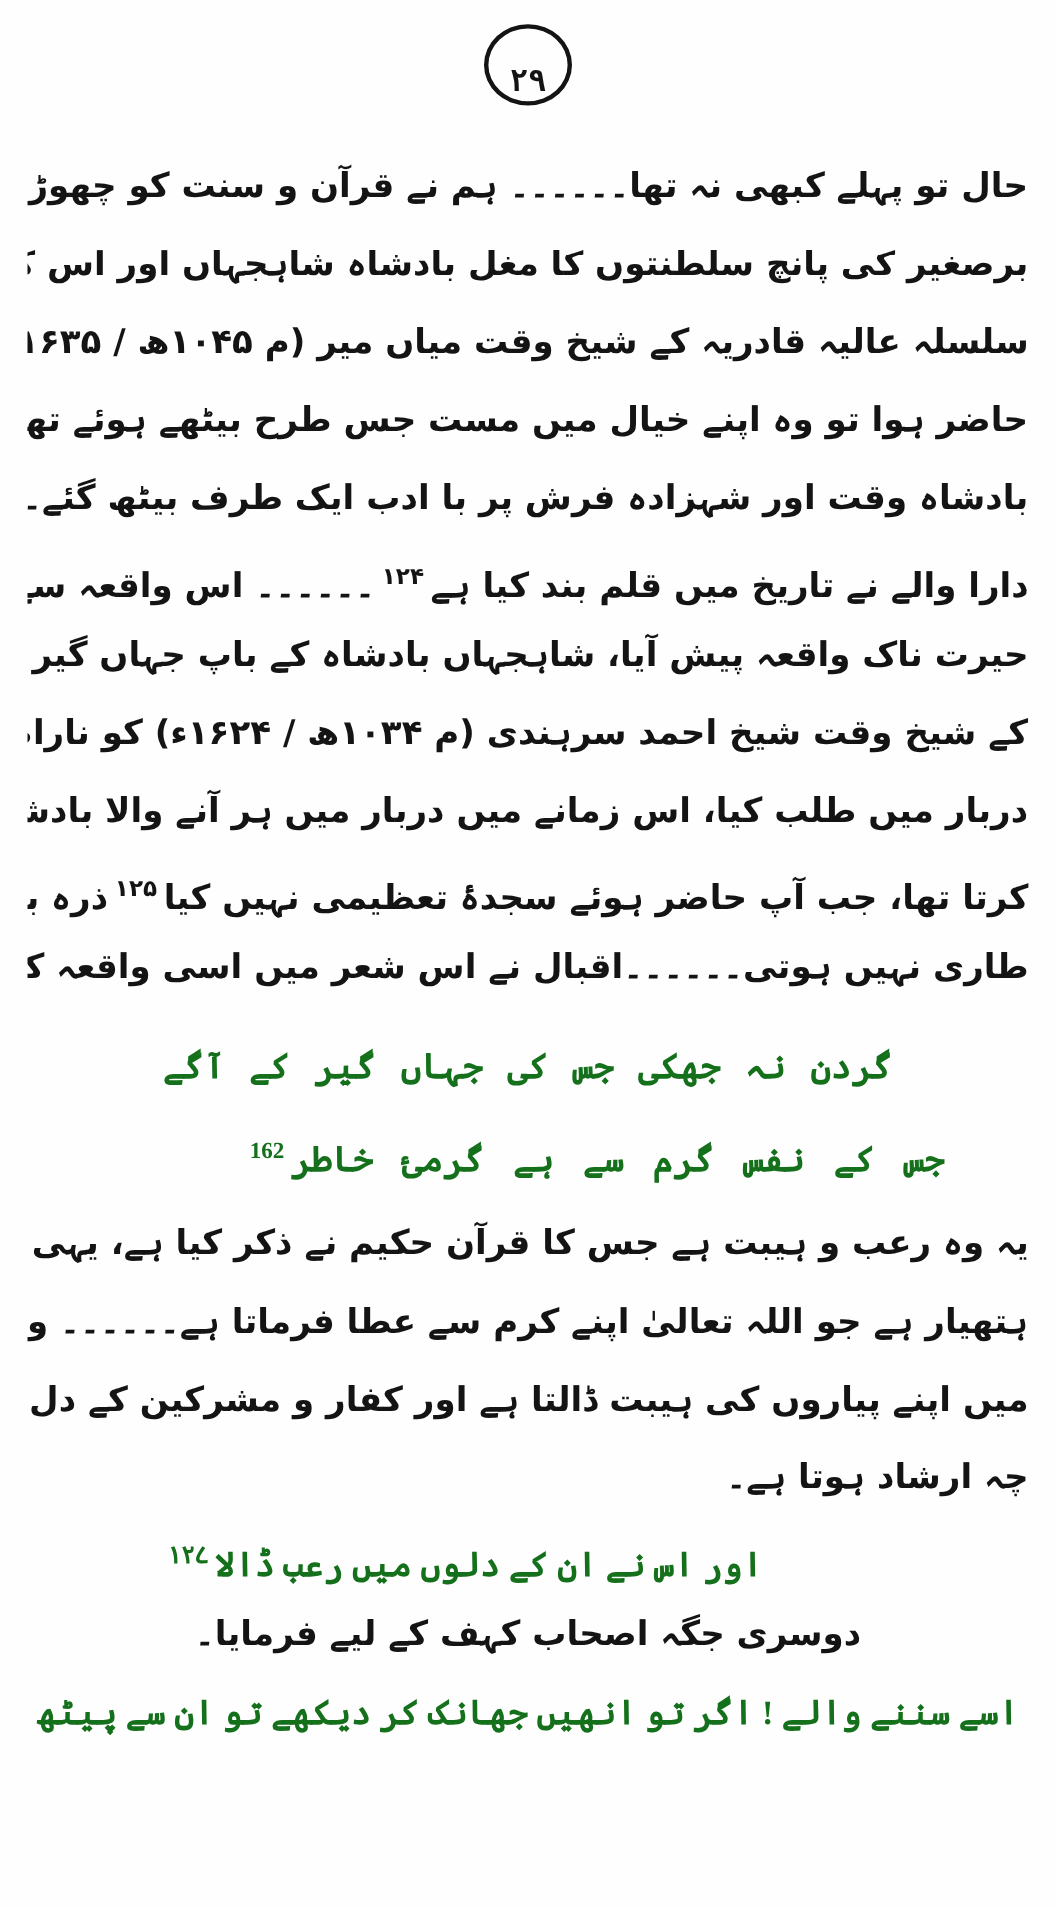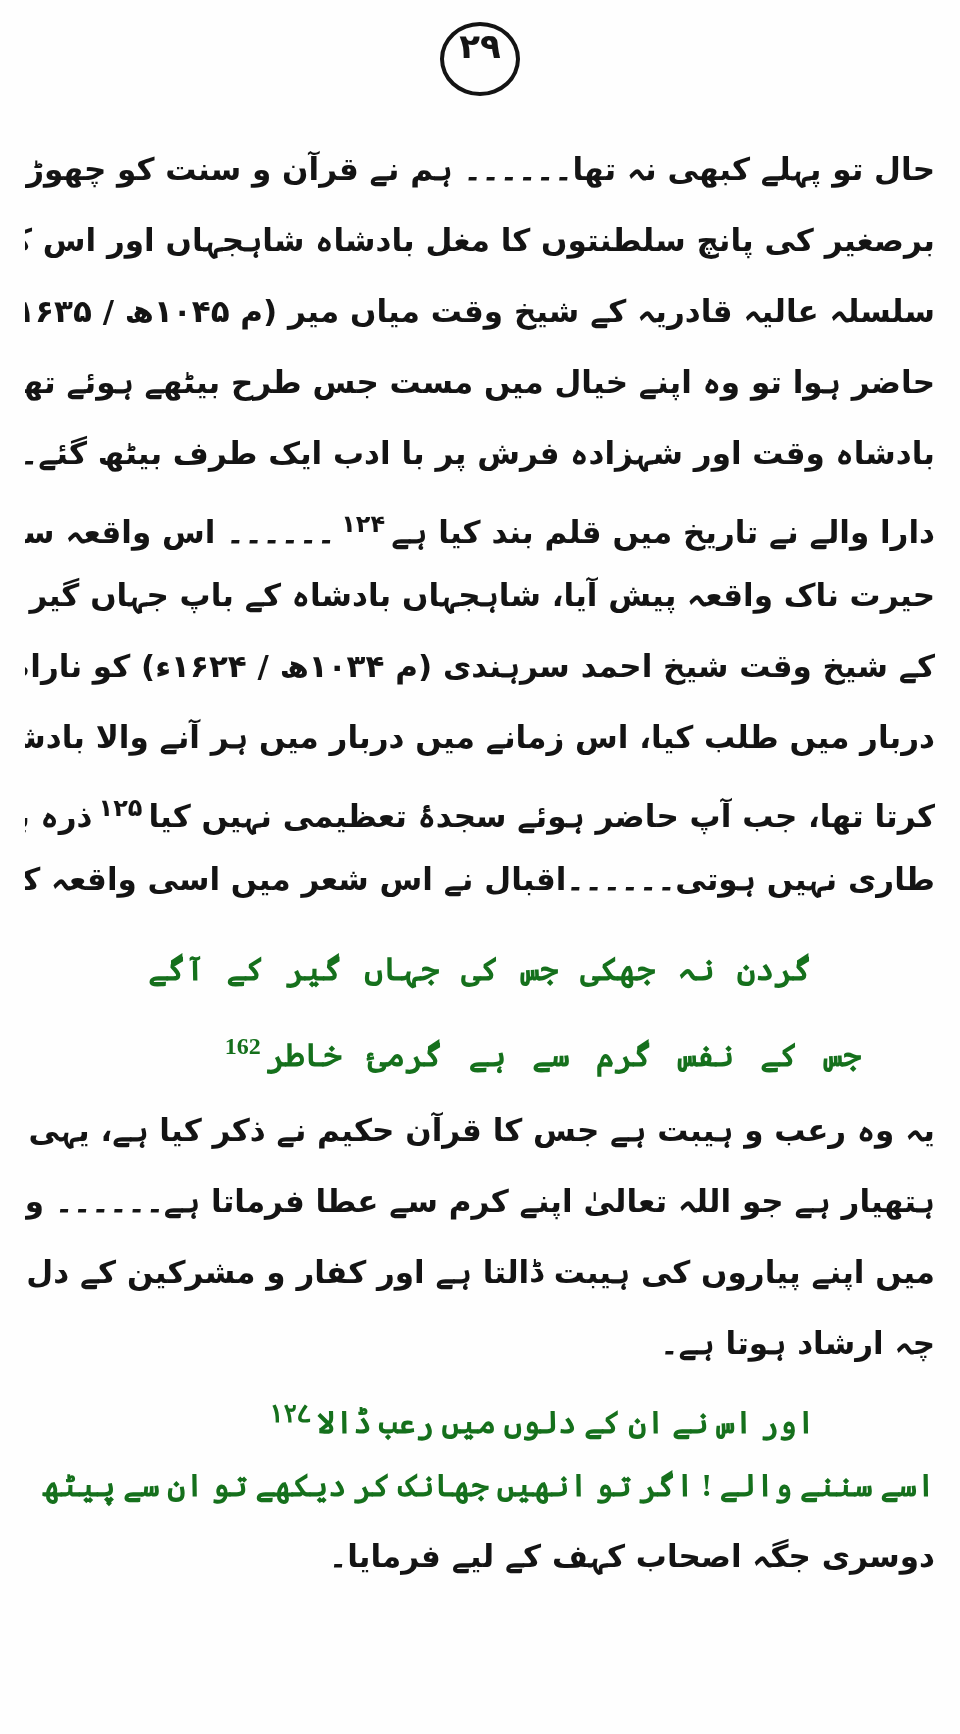--- a/index.html
+++ b/index.html
@@ -19,53 +19,53 @@
     width:100%;height:100%;
     box-sizing:border-box;
     padding:20px 25px 10px 25px;
     direction:rtl;
   }
   .page-number-badge{
     width:72px;height:66px;
     border:4px solid var(--ink);
     border-radius:50%;
     margin:2px auto 0 auto;
-    display:flex;align-items:flex-start;justify-content:center;
-    font-size:34px;font-weight:bold;
+    display:flex;align-items:flex-end;justify-content:center;
+    font-size:28px;font-weight:bold;font-family:Liberation Mono, monospace;
   }
   .text-block{margin-top:38px;}
   .line{
     direction:rtl;
     text-align:right;
     white-space:nowrap;
     overflow:hidden;
     height:71px;
     line-height:71px;
     font-size:31px;
     font-weight:bold;
     letter-spacing:0;
   }
   .line .seg{display:inline;}
   sup.fn{
-    font-size:24px;
+    font-size:21px;
     font-weight:bold;
     vertical-align:super;
     padding:0 6px;
     margin-top:31px;
   }
   .green{color:var(--quote);font-family:Liberation Serif, serif;}
   .verse-block{margin-top:16px;}
   .verse-line{
     height:77px;line-height:77px;
     font-size:32px;
     text-align:center;
     word-spacing:14px;
   }
   .verse-line.second{word-spacing:18px;padding-left:120px;}
-  .center{text-align:right;white-space:nowrap;overflow:hidden;}
+  .center{text-align:center;white-space:nowrap;overflow:hidden;}
   .quote-line{
     height:71px;line-height:71px;
     font-size:31px;font-weight:bold;
   }
   .shift-right{padding-right:120px;}
   .body3{margin-top:10px;}
 </style>
 </head>
 <body>
 
@@ -105,18 +105,18 @@
       <div class="line">یہ وہ رعب و ہیبت ہے جس کا قرآن حکیم نے ذکر کیا ہے، یہی فقیروں کا</div>
       <div class="line">ہتھیار ہے جو اللہ تعالیٰ اپنے کرم سے عطا فرماتا ہے۔۔۔۔۔۔ وہ شاہانِ وقت کے دلوں</div>
       <div class="line">میں اپنے پیاروں کی ہیبت ڈالتا ہے اور کفار و مشرکین کے دل میں بھی۔۔۔۔۔۔ چناں</div>
       <div class="line">چہ ارشاد ہوتا ہے۔</div>
     </div>
 
     <div class="line quote-line center green shift-right">
       <span class="seg">اور اس نے ان کے دلوں میں رعب ڈالا</span><sup class="fn">۱۲۷</sup>
     </div>
 
+    <div class="line center">دوسری جگہ اصحاب کہف کے لیے فرمایا۔</div>
+
     <div class="line quote-line center green">اسے سننے والے ! اگر تو انھیں جھانک کر دیکھے تو ان سے پیٹھ</div>
-
-    <div class="line center">دوسری جگہ اصحاب کہف کے لیے فرمایا۔</div>
 
   </div>
 </div>
 
 </body></html>

